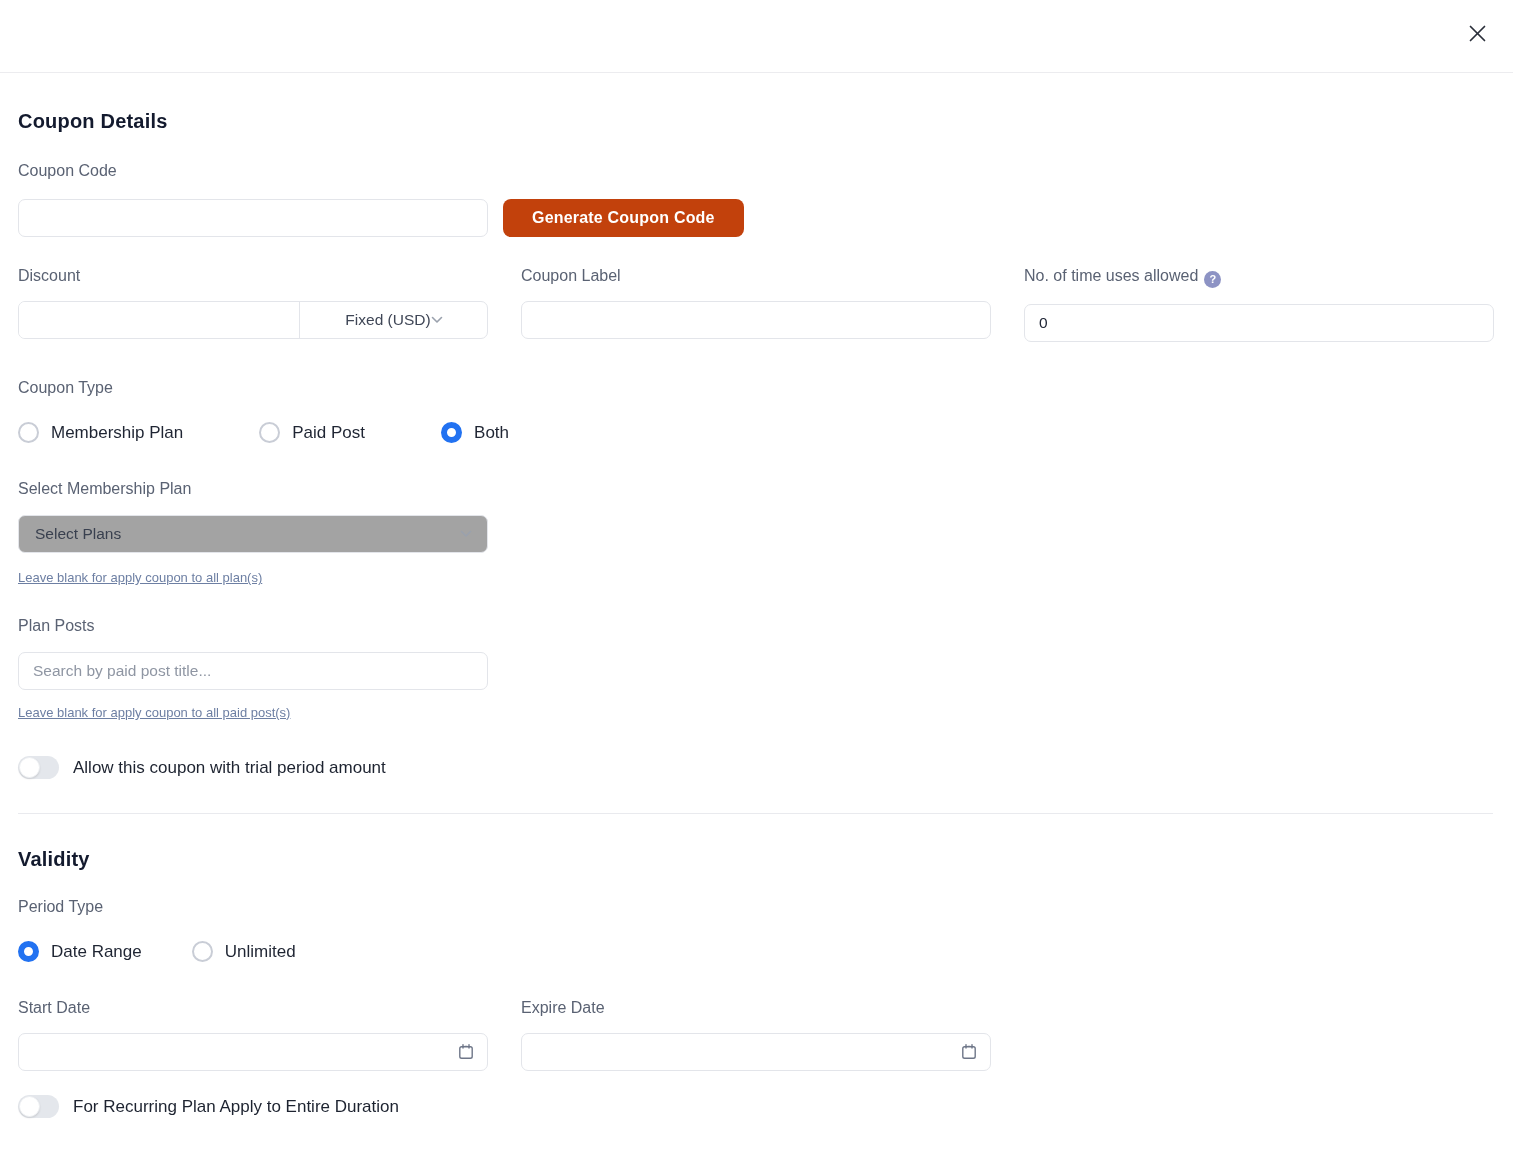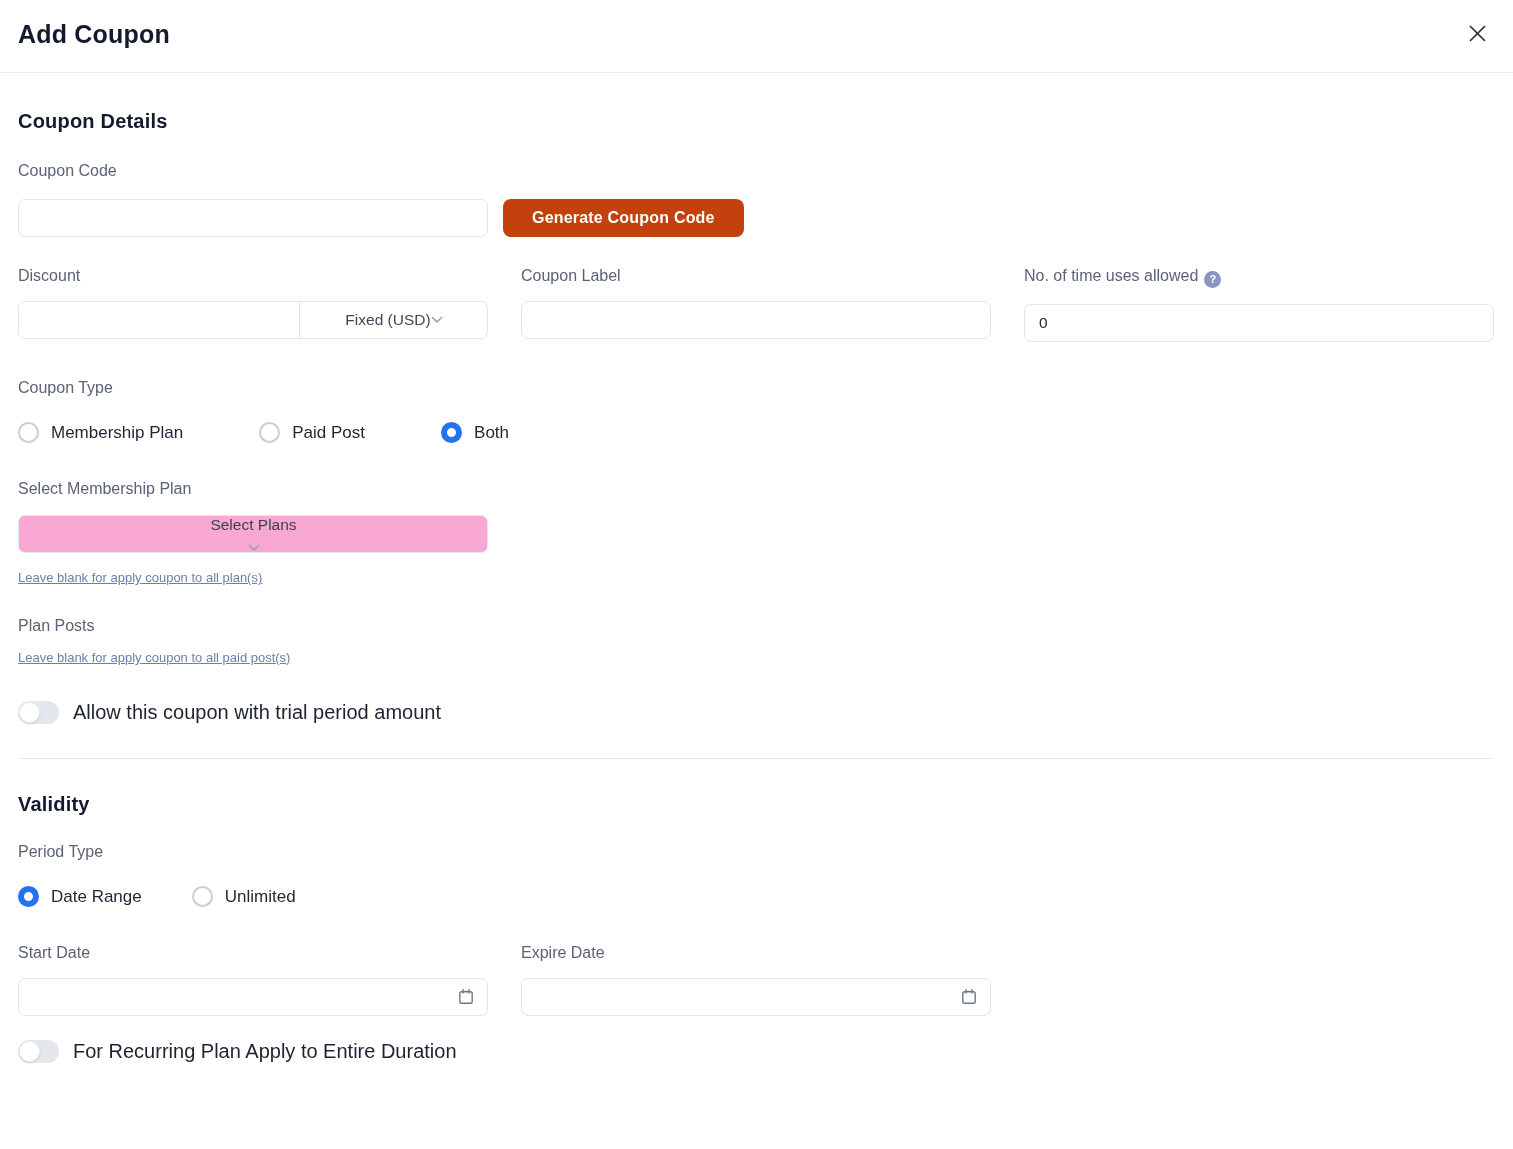--- a/index.html
+++ b/index.html
@@ -162,22 +162,21 @@
   .select-box {
     width: 470px;
     height: 38px;
     border: 1px solid #e3e5ea;
     border-radius: 7px;
     display: flex;
     align-items: center;
     justify-content: space-between;
     padding: 0 15px 0 16px;
     cursor: pointer;
-    background: #f9a8d4;
-    flex-direction: column;
+    background: #a3a3a3;
   }
   .select-box .sel-text { font-size: 15.5px; color: #39404f; }
 
   .helper-text {
     margin-top: 17px;
     font-size: 13px;
     color: #6d7fa3;
     text-decoration: underline;
   }
 
@@ -200,21 +199,21 @@
     top: 1px;
     width: 21px;
     height: 21px;
     border-radius: 50%;
     background: #ffffff;
     border: 1px solid #eef0f3;
     box-shadow: 0 1px 2px rgba(0,0,0,0.12);
   }
   .toggle-row .toggle-label {
     margin-left: 14px;
-    font-size: 20px;
+    font-size: 17px;
     color: #1d2330;
   }
 
   .section-divider {
     height: 1px;
     background: #e9eaee;
     margin: 34px 0 0 0;
   }
 
   
@@ -227,21 +226,20 @@
     cursor: pointer;
     line-height: 0;
   }
 
   svg { display: block; }
 </style>
 </head>
 <body>
 
 <div class="modal-header">
-  <div class="modal-title">Add Coupon</div>
   <button class="close-btn">
     <span>
       <svg width="19" height="19" viewBox="0 0 19 19">
         <line x1="2.5" y1="2.5" x2="16.5" y2="16.5" stroke="#2a2f3a" stroke-width="1.7" stroke-linecap="round"></line>
         <line x1="16.5" y1="2.5" x2="2.5" y2="16.5" stroke="#2a2f3a" stroke-width="1.7" stroke-linecap="round"></line>
       </svg>
     </span>
   </button>
 </div>
 
@@ -302,20 +300,21 @@
     <span class="sel-text">Select Plans</span>
     <span>
       <svg width="12" height="8" viewBox="0 0 12 8">
           <polyline points="1.5,1.5 6,6 10.5,1.5" fill="none" stroke="#9aa1ad" stroke-width="1.6" stroke-linecap="round" stroke-linejoin="round"></polyline>
         </svg>
     </span>
   </div>
   <div class="helper-text">Leave blank for apply coupon to all plan(s)</div>
 
   <label class="field-label" style="margin-top:31px">Plan Posts</label>
+  <input type="text" class="text-input w470" style="margin-top: 17px;" placeholder="Search by paid post title...">
   <div class="helper-text" style="margin-top:15px">Leave blank for apply coupon to all paid post(s)</div>
 
   <div class="toggle-row">
     <div class="toggle">
       <span class="knob"></span>
     </div>
     <span class="toggle-label">Allow this coupon with trial period amount</span>
   </div>
 
   <div class="section-divider"></div>

